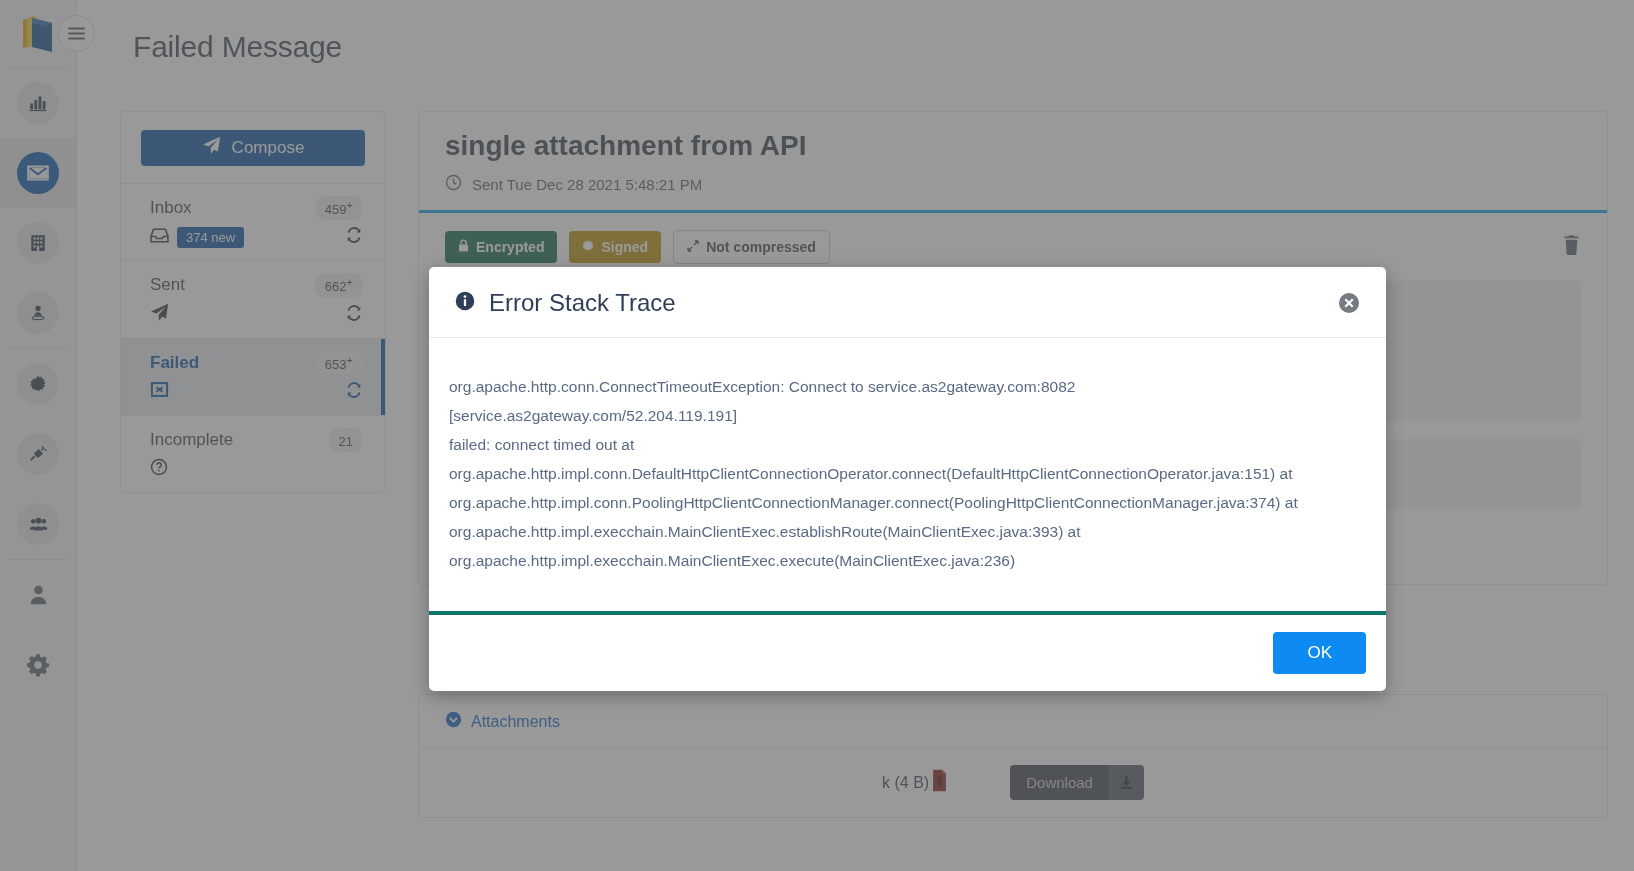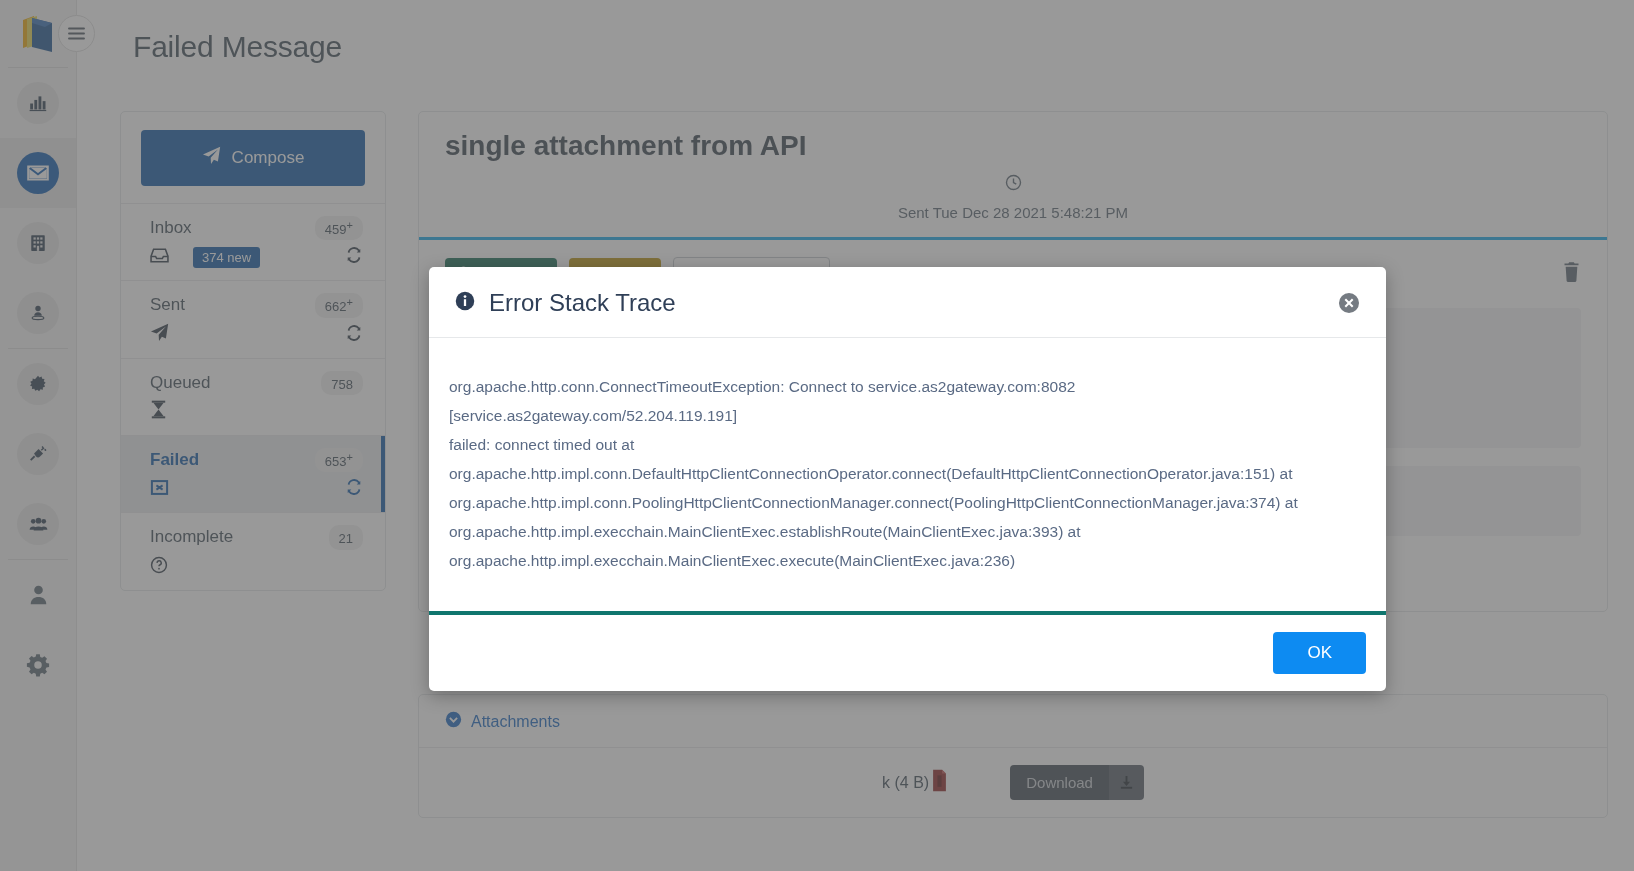--- a/index.html
+++ b/index.html
@@ -103,21 +103,21 @@
     left: 120px; top: 111px;
     width: 266px;
     background: #ffffff;
     border: 1px solid #e1e4e6;
     border-radius: 5px;
     overflow: hidden;
   }
   .compose-wrap { padding: 18px 20px 17px 20px; }
   .compose-btn {
     width: 100%;
-    height: 56px;
+    height: 36px;
     background: #0b56a4;
     color: #ffffff;
     border: none;
     border-radius: 4px;
     font-size: 17px;
     font-family: "Liberation Sans", sans-serif;
     display: flex;
     align-items: center;
     justify-content: center;
     gap: 11px;
@@ -157,21 +157,21 @@
   .folder-bot {
     display: flex;
     align-items: center;
     justify-content: space-between;
     margin-top: 5px;
     min-height: 24px;
   }
   .folder-left-icons {
     display: flex;
     align-items: center;
-    gap: 24px;
+    gap: 8px;
     color: #2c3844;
   }
   .folder-row.active .folder-left-icons { color: #0b56a4; }
   .new-pill {
     background: #0b56a4;
     color: #ffffff;
     font-size: 13px;
     border-radius: 3px;
     padding: 3px 9px;
   }
@@ -193,21 +193,20 @@
     font-weight: bold;
     color: #36424e;
   }
   .msg-sent {
     margin-top: 12px;
     display: flex;
     align-items: center;
     gap: 10px;
     font-size: 15px;
     color: #55636f;
-    flex-direction: column;
   }
   .msg-badges {
     border-top: 3px solid #0ea5e9;
     padding: 17px 26px;
     display: flex;
     align-items: center;
     gap: 12px;
     position: relative;
   }
   .badge {
@@ -565,38 +564,20 @@
           </span>
           <span class="refresh-icon">
             <svg width="18" height="18" viewBox="0 0 16 16" fill="currentColor">
               <path d="M13.6 2.6v3.2h-3.2l1.3-1.3A4.3 4.3 0 0 0 3.9 6.2L2.4 5.6A5.9 5.9 0 0 1 12.9 3.3z"></path>
               <path d="M2.4 13.4v-3.2h3.2L4.3 11.5a4.3 4.3 0 0 0 7.8-1.7l1.5 0.6a5.9 5.9 0 0 1-10.5 2.3z"></path>
             </svg>
           </span>
         </div>
       </div>
 
-      <div class="folder-row">
-        <div class="folder-top">
-          <span class="folder-name">Queued</span>
-          <span class="folder-count"><span>758</span><sup></sup></span>
-        </div>
-        <div class="folder-bot">
-          <span class="folder-left-icons">
-            <span>
-              <svg width="17" height="19" viewBox="0 0 14 17" fill="currentColor">
-                <rect x="1" y="0.6" width="12" height="1.8"></rect>
-                <rect x="1" y="14.6" width="12" height="1.8"></rect>
-                <path d="M2.4 2.4h9.2L7 8.5z"></path>
-                <path d="M7 8.5 L11.6 14.6H2.4z"></path>
-              </svg>
-            </span>
-          </span>
-        </div>
-      </div>
 
       <div class="folder-row active">
         <div class="folder-top">
           <span class="folder-name">Failed</span>
           <span class="folder-count"><span>653</span><sup>+</sup></span>
         </div>
         <div class="folder-bot">
           <span class="folder-left-icons">
             <span>
               <svg width="19" height="19" viewBox="0 0 16 16" fill="none" stroke="currentColor" stroke-width="1.7">

